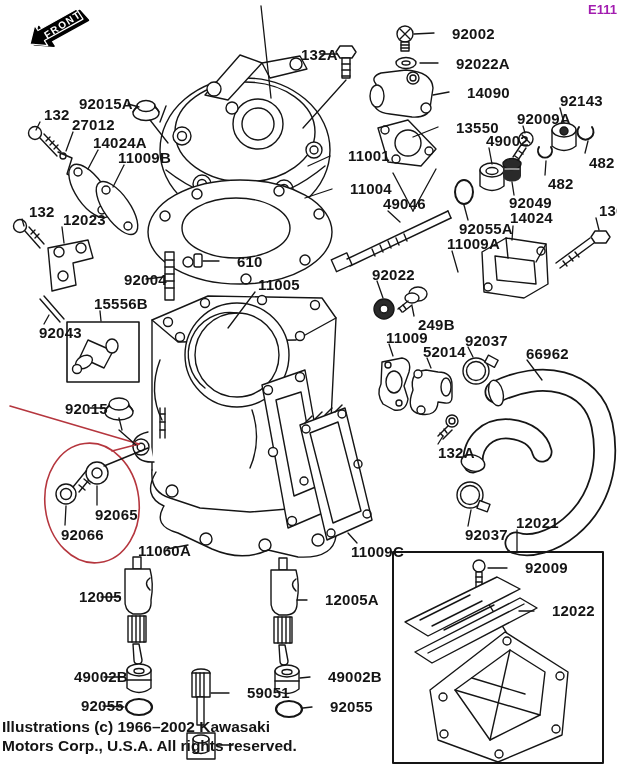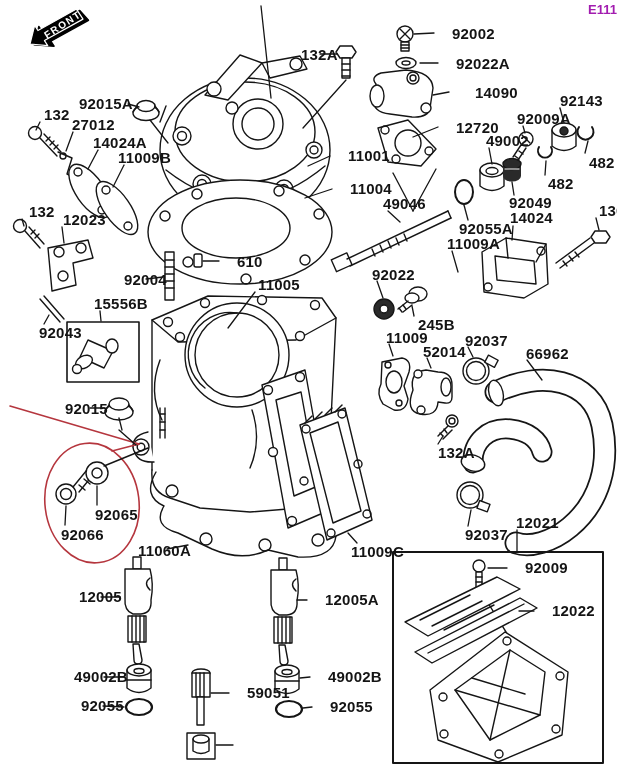--- a/index.html
+++ b/index.html
@@ -442,22 +442,22 @@
       <line x1="393" y1="173" x2="413" y2="211"></line>
       <line x1="436" y1="169" x2="413" y2="211"></line>
       <line x1="119" y1="418" x2="122" y2="430"></line>
     </g>
   </g>
 </svg>
 
 <div id="part-labels">
       <div class="part-label" style="left: 436px; top: 26px;">92002</div>
       <div class="part-label" style="left: 440px; top: 56px; text-align: right;">92022A</div>
-      <div class="part-label" style="left: 451px; top: 85px; margin-left: 8px;">14090</div>
-      <div class="part-label" style="left: 440px; top: 120px;">12720</div>
+      <div class="part-label" style="left: 451px; top: 85px;">14090</div>
+      <div class="part-label" style="left: 440px; top: 120px;">13550</div>
       <div class="part-label" style="left: 470px; top: 133px;">49002</div>
       <div class="part-label" style="left: 501px; top: 111px;">92009A</div>
       <div class="part-label" style="left: 544px; top: 93px;">92143</div>
       <div class="part-label" style="left: 573px; top: 155px;">482</div>
       <div class="part-label" style="left: 532px; top: 176px;">482</div>
       <div class="part-label" style="left: 493px; top: 195px;">92049</div>
       <div class="part-label" style="left: 494px; top: 210px;">14024</div>
       <div class="part-label" style="left: 583px; top: 203px;">130</div>
       <div class="part-label" style="left: 443px; top: 221px;">92055A</div>
       <div class="part-label" style="left: 431px; top: 236px;">11009A</div>
@@ -471,21 +471,21 @@
       <div class="part-label" style="left: 77px; top: 135px;">14024A</div>
       <div class="part-label" style="left: 102px; top: 150px;">11009B</div>
       <div class="part-label" style="left: 13px; top: 204px;">132</div>
       <div class="part-label" style="left: 47px; top: 212px;">12023</div>
       <div class="part-label" style="left: 108px; top: 272px;">92004</div>
       <div class="part-label" style="left: 221px; top: 254px;">610</div>
       <div class="part-label" style="left: 242px; top: 277px;">11005</div>
       <div class="part-label" style="left: 23px; top: 325px;">92043</div>
       <div class="part-label" style="left: 78px; top: 296px;">15556B</div>
       <div class="part-label" style="left: 356px; top: 267px;">92022</div>
-      <div class="part-label" style="left: 402px; top: 317px;">245B</div>
+      <div class="part-label" style="left: 402px; top: 317px;">249B</div>
       <div class="part-label" style="left: 370px; top: 330px;">11009</div>
       <div class="part-label" style="left: 407px; top: 344px;">52014</div>
       <div class="part-label" style="left: 449px; top: 333px;">92037</div>
       <div class="part-label" style="left: 510px; top: 346px;">66962</div>
       <div class="part-label" style="left: 49px; top: 401px;">92015</div>
       <div class="part-label" style="left: 79px; top: 507px;">92065</div>
       <div class="part-label" style="left: 45px; top: 527px;">92066</div>
       <div class="part-label" style="left: 122px; top: 543px;">11060A</div>
       <div class="part-label" style="left: 335px; top: 544px;">11009C</div>
       <div class="part-label" style="left: 422px; top: 445px;">132A</div>
@@ -498,14 +498,18 @@
       <div class="part-label" style="left: 58px; top: 669px;">49002B</div>
       <div class="part-label" style="left: 65px; top: 698px;">92055</div>
       <div class="part-label" style="left: 231px; top: 685px;">59051</div>
       <div class="part-label" style="left: 312px; top: 669px;">49002B</div>
       <div class="part-label" style="left: 314px; top: 699px;">92055</div>
       <div class="part-label" style="left: 235px; top: 738px; margin-top: 47px;">49002A</div>
     </div>
 
 <div class="sheet-code">E1110</div>
 
-
+<div class="copyright">
+  <div>Illustrations (c) 1966–2002 Kawasaki</div>
+  <div>Motors Corp., U.S.A.  All rights reserved.</div>
 </div>
 
+</div>
+
 </body></html>

